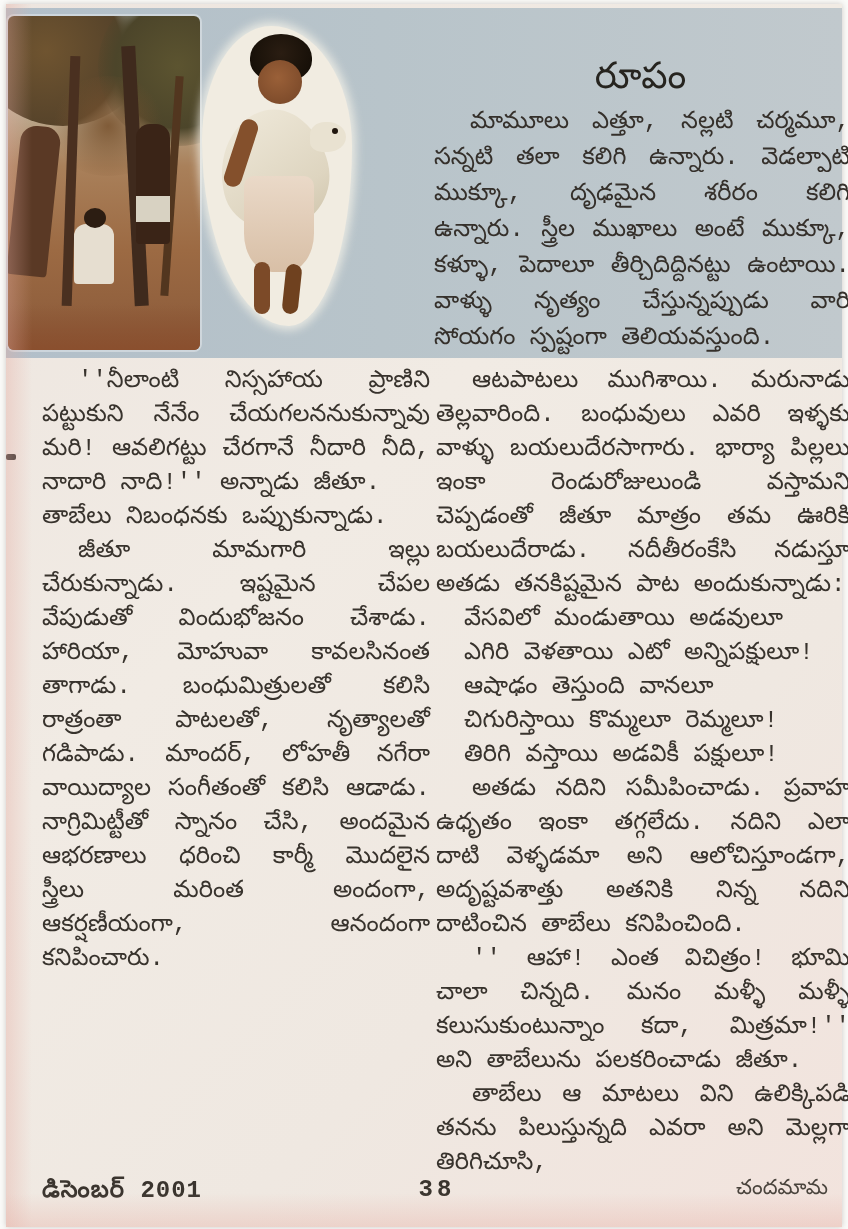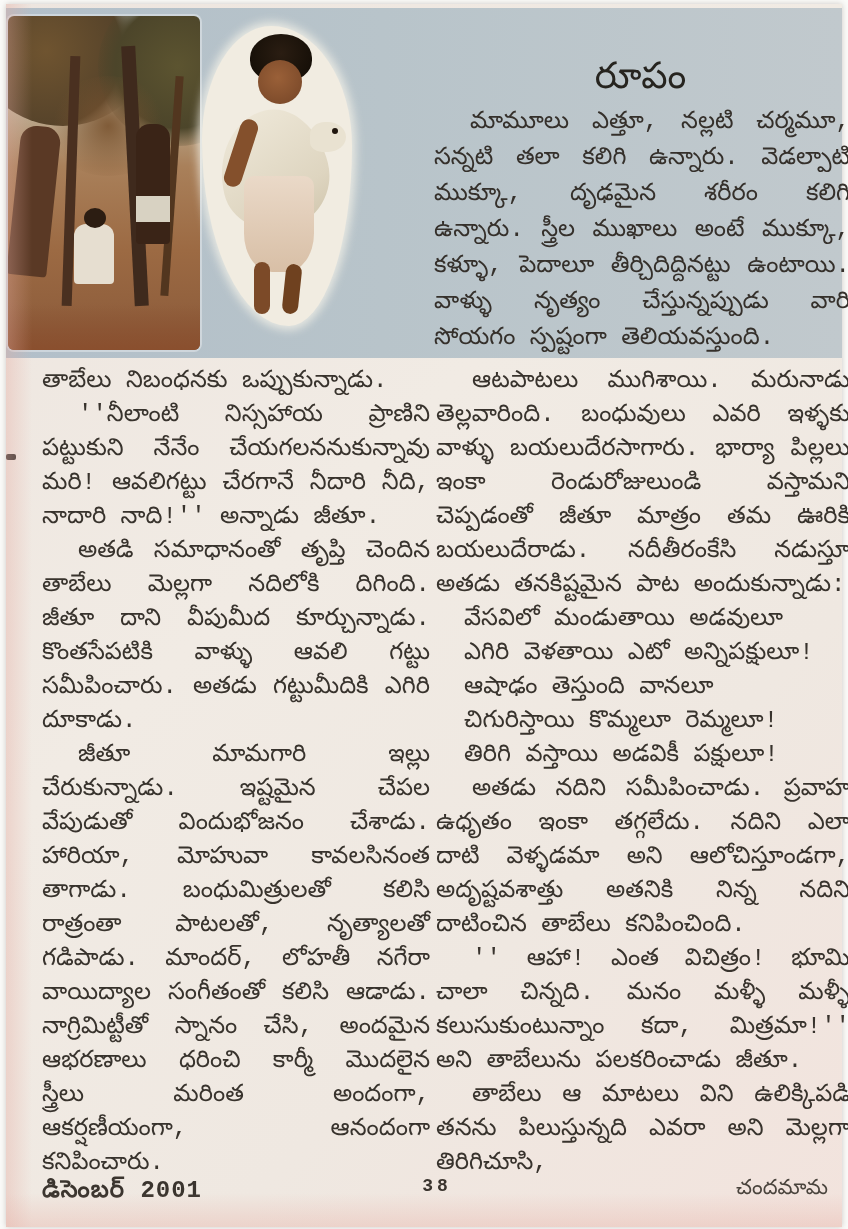--- a/index.html
+++ b/index.html
@@ -94,21 +94,21 @@
   .col-left{left:36px;width:388px;}
   .col-right{left:430px;width:414px;}
   .para{margin:0;}
   .indent{text-indent:36px;}
   .noindent{text-indent:0;}
   .poem{text-indent:0;padding-left:28px;text-align:left;}
   
   .footer{position:absolute;left:36px;right:10px;top:1172px;height:36px;color:#3a342e;}
   .footer .issue{position:absolute;left:0;top:0;font-size:24px;font-weight:bold;letter-spacing:1px;}
   .footer .pageno{position:absolute;left:50%;transform:translateX(-50%);top:0;
-    font-size:18px;font-weight:bold;letter-spacing:4px;}
+    font-size:24px;font-weight:bold;letter-spacing:4px;}
   .footer .mag{position:absolute;right:4px;top:0;font-size:21px;color:#4a443d;margin-left:47px;}
 </style>
 </head>
 <body>
 
 <div class="scan">
 
   <div class="hero">
 
     <div class="photo-left">
@@ -140,23 +140,22 @@
     </div>
   </div>
 
   <div class="page-title">రూపం</div>
 
   <div class="intro">
       <p class="para indent">మామూలు ఎత్తూ, నల్లటి చర్మమూ, సన్నటి తలా కలిగి ఉన్నారు. వెడల్పాటి ముక్కూ, దృఢమైన శరీరం కలిగి ఉన్నారు. స్త్రీల ముఖాలు అంటే ముక్కూ, కళ్ళూ, పెదాలూ తీర్చిదిద్దినట్టు ఉంటాయి. వాళ్ళు నృత్యం చేస్తున్నప్పుడు వారి సోయగం స్పష్టంగా తెలియవస్తుంది.</p>
     </div>
 
   <div class="col col-left">
+      <p class="para indent">''నీలాంటి నిస్సహాయ ప్రాణిని పట్టుకుని నేనేం చేయగలననుకున్నావు మరి! ఆవలిగట్టు చేరగానే నీదారి నీది, నాదారి నాది!'' అన్నాడు జీతూ.</p>
       <p class="para noindent">తాబేలు నిబంధనకు ఒప్పుకున్నాడు.</p>
-      <p class="para indent">''నీలాంటి నిస్సహాయ ప్రాణిని పట్టుకుని నేనేం చేయగలననుకున్నావు మరి! ఆవలిగట్టు చేరగానే నీదారి నీది, నాదారి నాది!'' అన్నాడు జీతూ.</p>
-      <p class="para indent">అతడి సమాధానంతో తృప్తి చెందిన తాబేలు మెల్లగా నదిలోకి దిగింది. జీతూ దాని వీపుమీద కూర్చున్నాడు. కొంతసేపటికి వాళ్ళు ఆవలి గట్టు సమీపించారు. అతడు గట్టుమీదికి ఎగిరి దూకాడు.</p>
       <p class="para indent">జీతూ మామగారి ఇల్లు చేరుకున్నాడు. ఇష్టమైన చేపల వేపుడుతో విందుభోజనం చేశాడు. హారియా, మోహువా కావలసినంత తాగాడు. బంధుమిత్రులతో కలిసి రాత్రంతా పాటలతో, నృత్యాలతో గడిపాడు. మాందర్, లోహతీ నగేరా వాయిద్యాల సంగీతంతో కలిసి ఆడాడు. నాగ్రిమిట్టీతో స్నానం చేసి, అందమైన ఆభరణాలు ధరించి కార్మీ మొదలైన స్త్రీలు మరింత అందంగా, ఆకర్షణీయంగా, ఆనందంగా కనిపించారు.</p>
     </div>
   <div class="col col-right">
       <p class="para indent">ఆటపాటలు ముగిశాయి. మరునాడు తెల్లవారింది. బంధువులు ఎవరి ఇళ్ళకు వాళ్ళు బయలుదేరసాగారు. భార్యా పిల్లలు ఇంకా రెండురోజులుండి వస్తామని చెప్పడంతో జీతూ మాత్రం తమ ఊరికి బయలుదేరాడు. నదీతీరంకేసి నడుస్తూ అతడు తనకిష్టమైన పాట అందుకున్నాడు:</p>
       <p class="para poem">వేసవిలో మండుతాయి అడవులూ</p>
       <p class="para poem">ఎగిరి వెళతాయి ఎటో అన్నిపక్షులూ!</p>
       <p class="para poem">ఆషాఢం తెస్తుంది వానలూ</p>
       <p class="para poem">చిగురిస్తాయి కొమ్మలూ రెమ్మలూ!</p>
       <p class="para poem">తిరిగి వస్తాయి అడవికీ పక్షులూ!</p>
       <p class="para indent">అతడు నదిని సమీపించాడు. ప్రవాహ ఉధృతం ఇంకా తగ్గలేదు. నదిని ఎలా దాటి వెళ్ళడమా అని ఆలోచిస్తూండగా, అదృష్టవశాత్తు అతనికి నిన్న నదిని దాటించిన తాబేలు కనిపించింది.</p>

